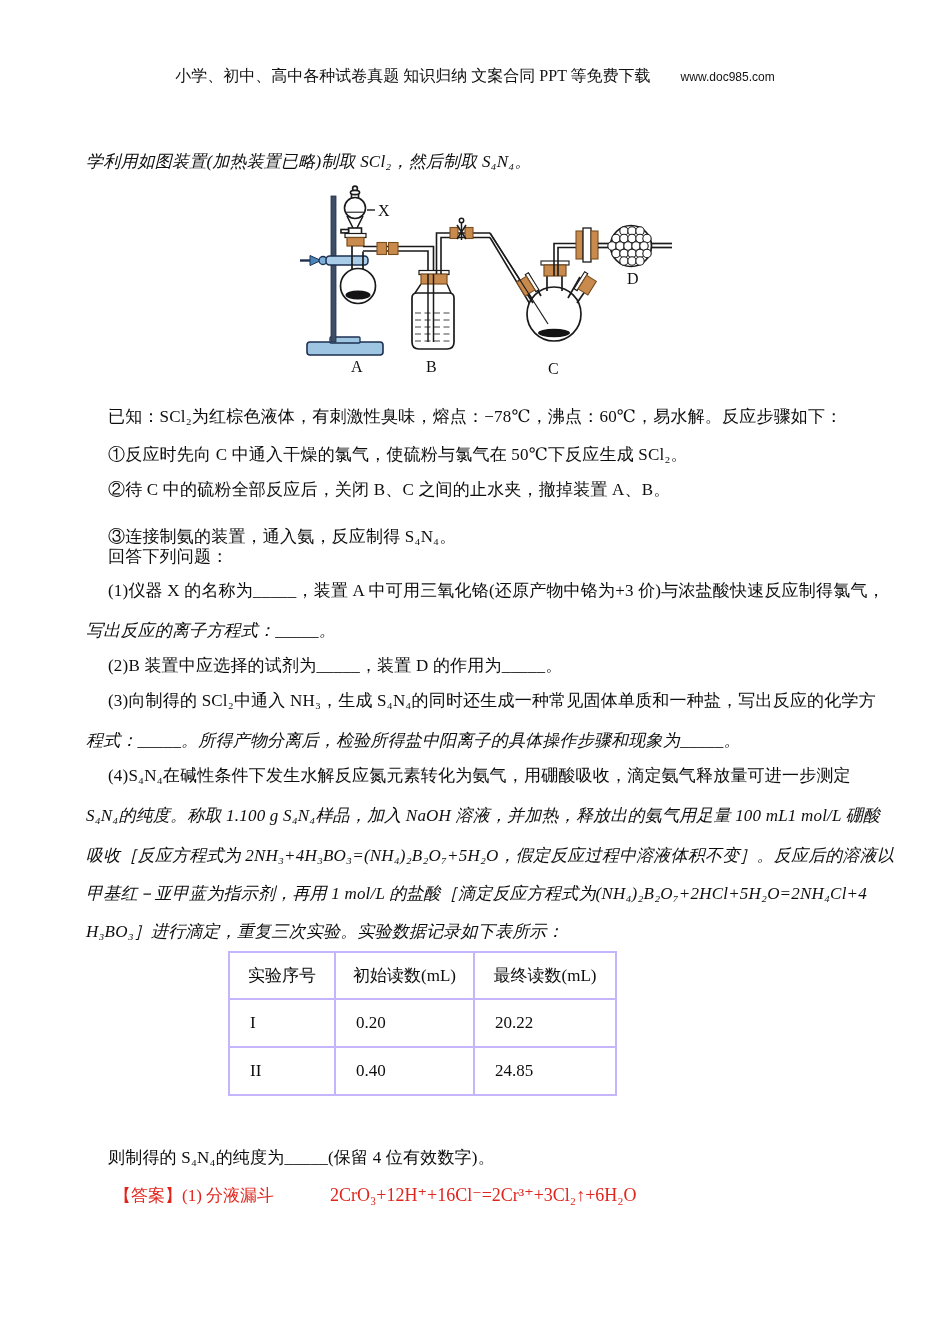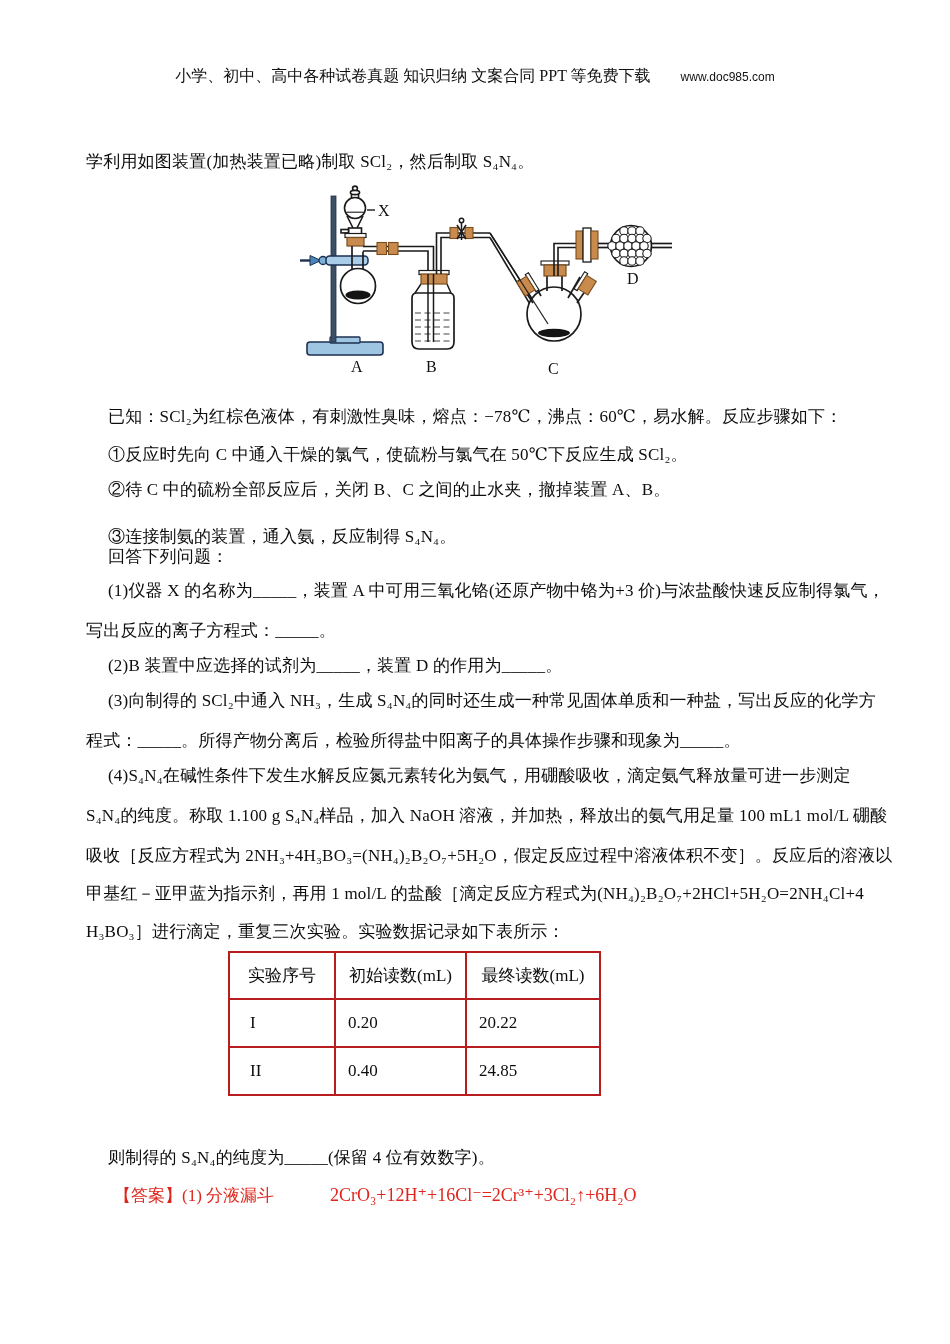--- a/index.html
+++ b/index.html
@@ -8,34 +8,34 @@
     font-family:"Liberation Serif","DejaVu Serif",serif;color:#0d0d0d;
   }
   .hdr{
     position:absolute;top:66px;left:0;width:950px;text-align:center;
     font-size:16px;white-space:nowrap;color:#111;
   }
   .hdr .site{font-family:"Liberation Sans","DejaVu Sans",sans-serif;margin-left:30px;font-size:12px;}
   .line{
     position:absolute;font-size:17px;line-height:24px;white-space:nowrap;letter-spacing:.2px;
   }
-  .l86{left:86px;}
+  .l86{left:86px;font-style:italic;}
   .l108{left:108px;}
   table.data{
     position:absolute;left:228px;top:951px;border-collapse:collapse;
     font-size:17px;color:#0d0d0d;table-layout:fixed;
   }
-  table.data td{border:2px solid #b91c1c;vertical-align:middle;background:#fff;}
+  table.data td{border:2px solid #c4b5fd;vertical-align:middle;background:#fff;}
   table.data tr.hd td{height:43px;text-align:center;}
   table.data tr.bd td{height:44px;text-align:left;}
   td.c1{width:83px;}
   td.c2{width:116px;}
   td.c3{width:119px;}
   tr.bd td.c1{padding-left:20px;}
-  tr.bd td.c2,tr.bd td.c3{padding-left:12px;}
+  tr.bd td.c2,tr.bd td.c3{padding-left:20px;}
   .answer{position:absolute;left:114px;top:1184px;font-size:17px;white-space:nowrap;}
   .answer .eq{margin-left:56px;font-size:18px;text-align:center;}
   svg text{font-family:"Liberation Serif","DejaVu Serif",serif;}
 </style>
 </head>
 <body>
 
 <div class="hdr">
   <span>小学、初中、高中各种试卷真题  知识归纳  文案合同  PPT 等免费下载</span><span class="site">www.doc985.com</span>
 </div>

